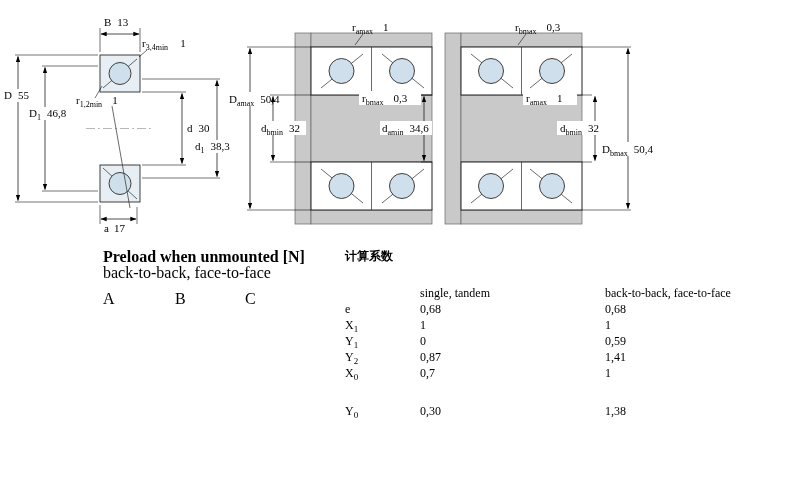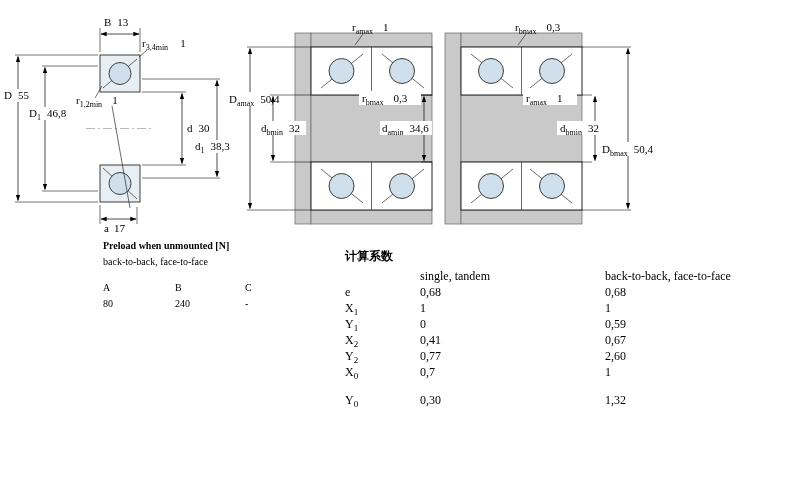--- a/index.html
+++ b/index.html
@@ -11,33 +11,33 @@
   .dimline{stroke:#000;stroke-width:0.7;fill:none;}
   .extline{stroke:#000;stroke-width:0.55;fill:none;}
   .leader{stroke:#000;stroke-width:0.55;fill:none;}
   .grey{fill:#c9c9c9;stroke:#666;stroke-width:0.7;}
   .whitebox{fill:#fff;stroke:#222;stroke-width:1;}
   .ball{fill:#cfe0ec;stroke:#2a2a2a;stroke-width:0.9;}
   .ring{fill:#e7eef4;stroke:#2a2a2a;stroke-width:0.9;}
   .contact{stroke:#2a2a2a;stroke-width:0.7;fill:none;}
   .centerline{stroke:#888;stroke-width:0.6;stroke-dasharray:9 3 2 3;}
   .labelbg{fill:#fff;}
-  .preload{position:absolute;left:103px;top:240px;width:230px;font-size:10px;}
+  .preload{position:absolute;left:103px;top:248px;width:230px;font-size:16px;}
   .p-title{font-weight:bold;height:16px;}
   .p-sub{height:16px;}
   .p-row{position:relative;height:16px;}
   .p-head{margin-top:10px;}
   .pc0{position:absolute;left:0;}
   .pc1{position:absolute;left:72px;}
   .pc2{position:absolute;left:142px;}
   .factors{position:absolute;left:345px;top:248px;width:430px;font-size:12px;}
   .f-title{font-weight:bold;height:17px;}
-  .f-head{position:relative;height:16px;margin-top:4px;text-align:right;}
+  .f-head{position:relative;height:16px;margin-top:21px;text-align:right;}
   .f-row{position:relative;height:16px;}
-  .f-row.gap{margin-top:12px;}
+  .f-row.gap{margin-top:22px;}
   .fc0{position:absolute;left:0;}
   .fc1{position:absolute;left:75px;}
   .fc2{position:absolute;left:260px;}
   sub{font-size:9px;}
 </style>
 </head>
 <body>
 
 <div id="page">
 
@@ -230,25 +230,20 @@
   </svg>
 
   <div class="preload">
     <div class="p-title">Preload when unmounted [N]</div>
     <div class="p-sub">back-to-back, face-to-face</div>
     <div class="p-row p-head">
       <span class="pc0">A</span>
       <span class="pc1">B</span>
       <span class="pc2">C</span>
     </div>
-    <div class="p-row">
-      <span class="pc0">80</span>
-      <span class="pc1">240</span>
-      <span class="pc2">-</span>
-    </div>
   </div>
 
   <div class="factors">
     <div class="f-title">计算系数</div>
     <div class="f-head">
       <span class="fc1">single, tandem</span>
       <span class="fc2">back-to-back, face-to-face</span>
     </div>
 
     <div class="f-row">
@@ -260,34 +255,29 @@
       <span class="fc0"><span>X</span><sub>1</sub></span>
       <span class="fc1">1</span>
       <span class="fc2">1</span>
     </div>
     <div class="f-row">
       <span class="fc0"><span>Y</span><sub>1</sub></span>
       <span class="fc1">0</span>
       <span class="fc2">0,59</span>
     </div>
     <div class="f-row">
-      <span class="fc0"><span>X</span><sub>2</sub></span>
-      <span class="fc1">0,41</span>
-      <span class="fc2">0,67</span>
-    </div>
-    <div class="f-row">
       <span class="fc0"><span>Y</span><sub>2</sub></span>
-      <span class="fc1">0,77</span>
-      <span class="fc2">2,60</span>
+      <span class="fc1">0,87</span>
+      <span class="fc2">1,41</span>
     </div>
     <div class="f-row">
       <span class="fc0"><span>X</span><sub>0</sub></span>
       <span class="fc1">0,7</span>
       <span class="fc2">1</span>
     </div>
     <div class="f-row gap">
       <span class="fc0"><span>Y</span><sub>0</sub></span>
       <span class="fc1">0,30</span>
-      <span class="fc2">1,32</span>
+      <span class="fc2">1,38</span>
     </div>
   </div>
 
 </div>
 
 </body></html>

